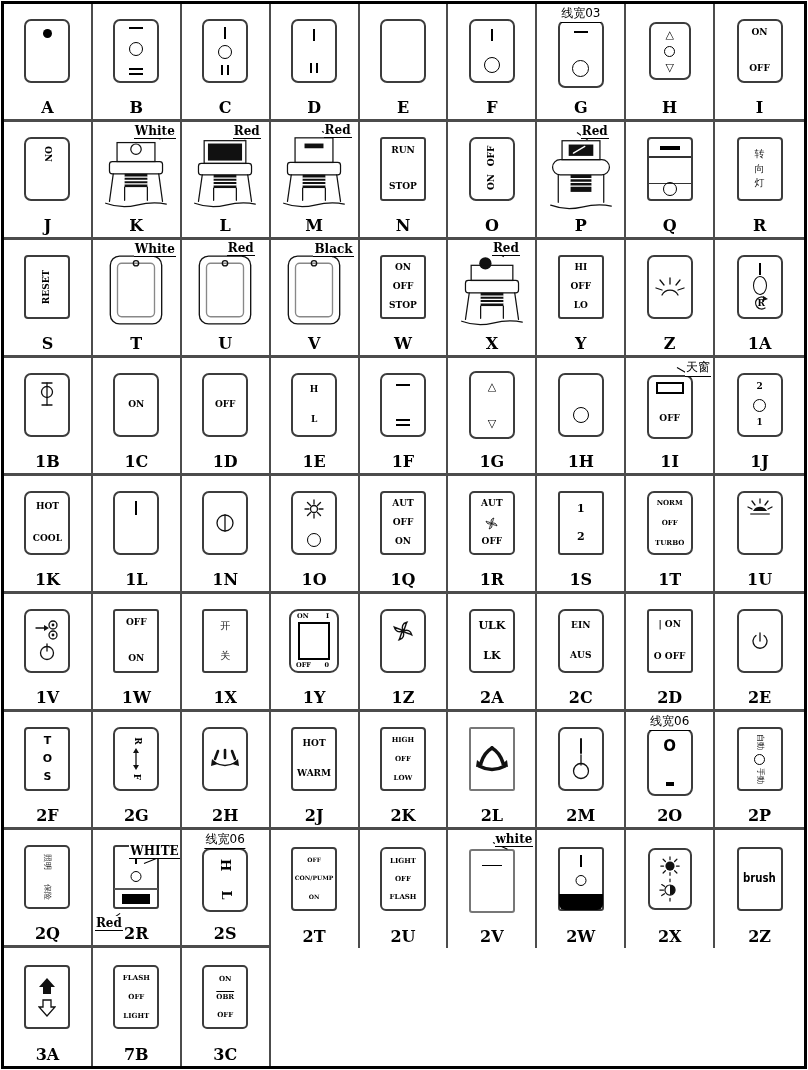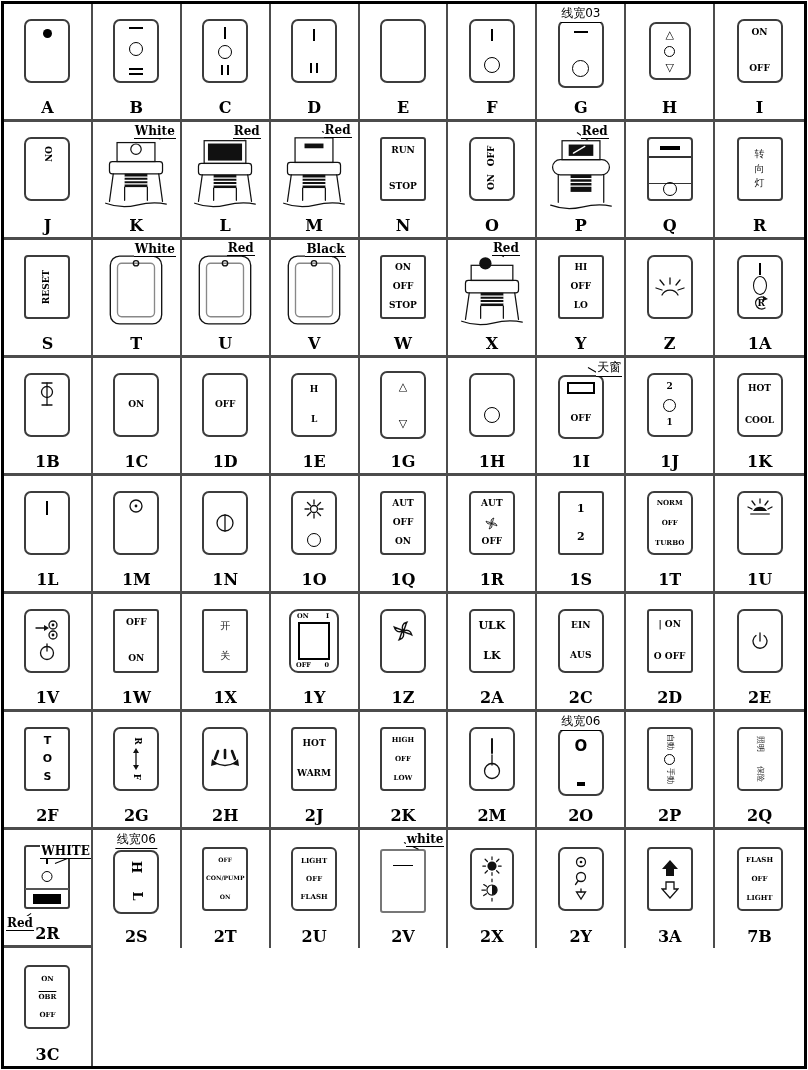--- a/index.html
+++ b/index.html
@@ -277,21 +277,21 @@
       <div class="sym" style="top:5px">
         <svg width="56" height="74" viewBox="0 0 54 72">
           <rect x="2" y="3" width="50" height="66" rx="9"></rect>
           <rect x="9" y="10" width="36" height="52" rx="4" style="stroke:#888"></rect>
           <circle cx="27" cy="10" r="2.6"></circle>
         </svg>
       </div>
       <div class="lbl">U</div>
     </div>
   <div class="cell">
-      <div class="ann" style="top:2px;right:12px">Black</div>
+      <div class="ann" style="top:2px;right:4px">Black</div>
       <div class="ld" style="top:11px;right:24px;width:14px;transform:rotate(22deg)"></div>
       <div class="sym" style="top:5px">
         <svg width="56" height="74" viewBox="0 0 54 72">
           <rect x="2" y="3" width="50" height="66" rx="9"></rect>
           <rect x="9" y="10" width="36" height="52" rx="4" style="stroke:#888"></rect>
           <circle cx="27" cy="10" r="2.6"></circle>
         </svg>
       </div>
       <div class="lbl">V</div>
     </div>
@@ -390,20 +390,32 @@
       <div class="sym">
         <div class="f" style="padding:10px 2px">
           <span class="tt">H</span>
           <span class="tt">L</span>
         </div>
       </div>
       <div class="lbl">1E</div>
     </div>
   <div class="cell">
       <div class="sym">
+        <div class="f" style="padding:9px 2px">
+          <div class="hb"></div>
+          <div class="eq">
+            <div class="hb"></div>
+            <div class="hb"></div>
+          </div>
+        </div>
+      </div>
+      <div class="lbl">1F</div>
+    </div>
+  <div class="cell">
+      <div class="sym">
         <div class="f" style="height:68px;padding:8px 2px">
           <span class="tri">△</span>
           <span class="tri">▽</span>
         </div>
       </div>
       <div class="lbl">1G</div>
     </div>
   <div class="cell">
       <div class="sym">
         <div class="f fe" style="padding-bottom:12px">
@@ -443,31 +455,20 @@
       </div>
       <div class="lbl">1K</div>
     </div>
   <div class="cell">
       <div class="sym">
         <div class="f fb" style="padding-top:8px">
           <div class="vb" style="height:14px"></div>
         </div>
       </div>
       <div class="lbl">1L</div>
-    </div>
-  <div class="cell">
-      <div class="sym">
-        <div class="f fb" style="padding-top:5px">
-          <svg width="16" height="16" viewBox="0 0 16 16">
-            <circle cx="8" cy="8" r="6"></circle>
-            <circle cx="8" cy="8" r="1.4" class="k"></circle>
-          </svg>
-        </div>
-      </div>
-      <div class="lbl">1M</div>
     </div>
   <div class="cell">
       <div class="sym">
         <div class="f fc">
           <svg width="20" height="20" viewBox="0 0 20 20">
             <circle cx="10" cy="10" r="8"></circle>
             <path d="M10 2 V18"></path>
           </svg>
         </div>
       </div>
@@ -687,20 +688,34 @@
       <div class="sym">
         <div class="f" style="padding:7px 1px;border-radius:4px">
           <span class="tt t7">HIGH</span>
           <span class="tt t7">OFF</span>
           <span class="tt t7">LOW</span>
         </div>
       </div>
       <div class="lbl">2K</div>
     </div>
 
+  <div class="cell">
+      <div class="sym">
+        <div class="f fc" style="border-radius:2px;border-color:#777">
+          <svg width="34" height="30" viewBox="0 0 34 30">
+            <path d="M17 4 C12 7 8 12 6 19" style="stroke-width:3.6"></path>
+            <path d="M17 4 C22 7 26 12 28 19" style="stroke-width:3.6"></path>
+            <path d="M4 22 Q17 29 30 22" style="stroke-width:3.6"></path>
+            <polygon points="2,16 1,23 8,21" class="k"></polygon>
+            <polygon points="32,16 33,23 26,21" class="k"></polygon>
+          </svg>
+        </div>
+      </div>
+      <div class="lbl">2L</div>
+    </div>
   <div class="cell">
       <div class="sym">
         <div class="f fc">
           <svg width="24" height="44" viewBox="0 0 24 44">
             <path d="M12 2 V16" style="stroke-width:2"></path>
             <path d="M12 18 V28"></path>
             <circle cx="12" cy="34" r="7.5"></circle>
           </svg>
         </div>
       </div>
@@ -787,46 +802,49 @@
       <div class="ld" style="top:12px;right:26px;width:16px;transform:rotate(25deg)"></div>
       <div class="sym" style="top:4px">
         <div class="f fb" style="padding-top:14px;border-radius:3px;border-color:#777">
           <div class="hb" style="width:20px;height:1.5px"></div>
         </div>
       </div>
       <div class="lbl">2V</div>
     </div>
   <div class="cell">
       <div class="sym">
+        <div class="f" style="display:block;border-radius:3px">
+          <div class="vb" style="position:absolute;top:6px;left:50%;transform:translateX(-50%)"></div>
+          <div class="ci cs" style="position:absolute;top:26px;left:50%;transform:translateX(-50%)"></div>
+          <div class="band"></div>
+        </div>
+      </div>
+      <div class="lbl">2W</div>
+    </div>
+  <div class="cell">
+      <div class="sym">
         <div class="f fc" style="width:44px;height:62px">
           <svg width="28" height="50" viewBox="0 0 28 50">
             <circle cx="14" cy="11" r="5" class="k"></circle>
             <path d="M14 1 V4 M14 18 V21 M4 11 H7 M21 11 H24 M6.5 3.5 L9 6 M19 16 L21.5 18.5 M6.5 18.5 L9 16 M19 6 L21.5 3.5"></path>
             <circle cx="14" cy="37" r="5.5"></circle>
             <path d="M14 31.5 A5.5 5.5 0 0 1 14 42.5 Z" class="k"></path>
             <path d="M5 31 L8 33 M3 37 H7 M5 43 L8 41 M14 28 V25 M14 46 V49"></path>
           </svg>
         </div>
       </div>
       <div class="lbl">2X</div>
     </div>
   <div class="cell">
       <div class="sym">
-        <div class="f fc">
-          <svg width="20" height="46" viewBox="0 0 20 46">
-            <circle cx="10" cy="6" r="4.5"></circle>
-            <circle cx="10" cy="6" r="1.3" class="k"></circle>
-            <circle cx="10" cy="21" r="4.5"></circle>
-            <path d="M7 25 L4.5 28.5"></path>
-            <path d="M10 33 V36"></path>
-            <path d="M5.5 36 H14.5 L10 43 Z"></path>
-          </svg>
-        </div>
-      </div>
-      <div class="lbl">2Y</div>
+        <div class="f fc" style="border-radius:4px">
+          <span class="tt sans" style="font-size:12px;transform:scaleX(.85)">brush</span>
+        </div>
+      </div>
+      <div class="lbl">2Z</div>
     </div>
   <div class="cell">
       <div class="sym">
         <div class="f fc" style="border-radius:4px">
           <svg width="18" height="40" viewBox="0 0 18 40">
             <path d="M9 1 L17 10 H13 V17 H5 V10 H1 Z" class="k"></path>
             <path d="M9 39 L1 30 H5 V23 H13 V30 H17 Z"></path>
           </svg>
         </div>
       </div>

